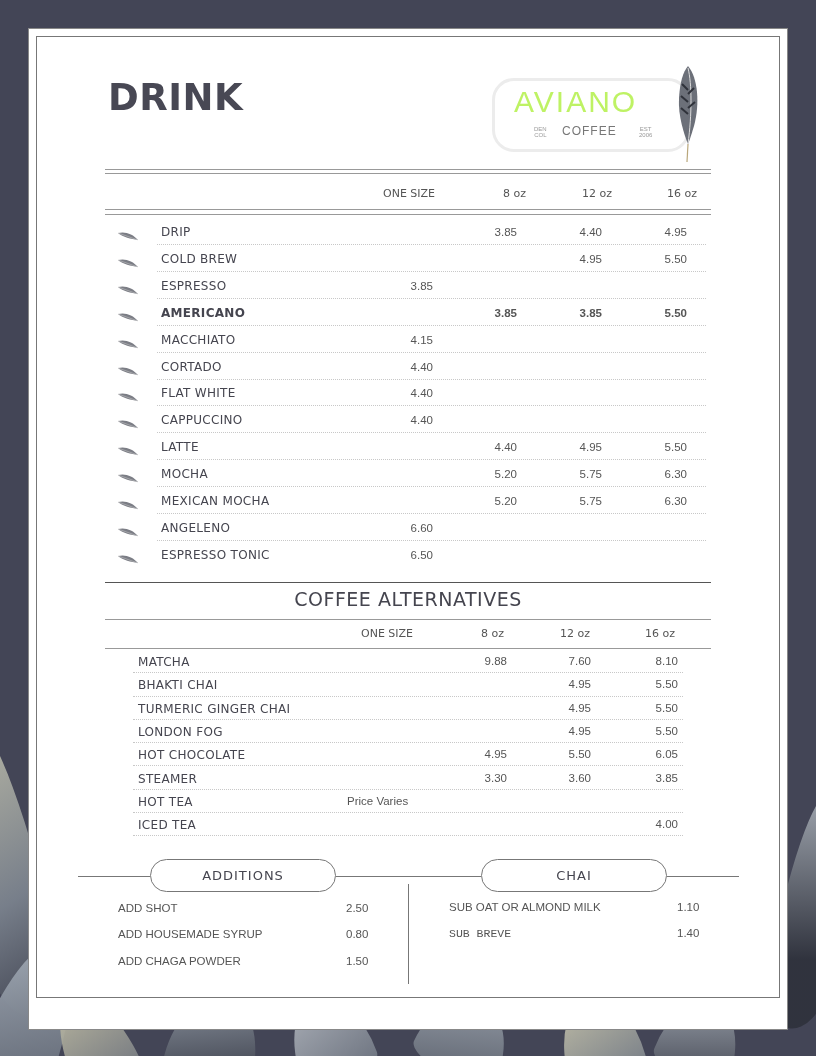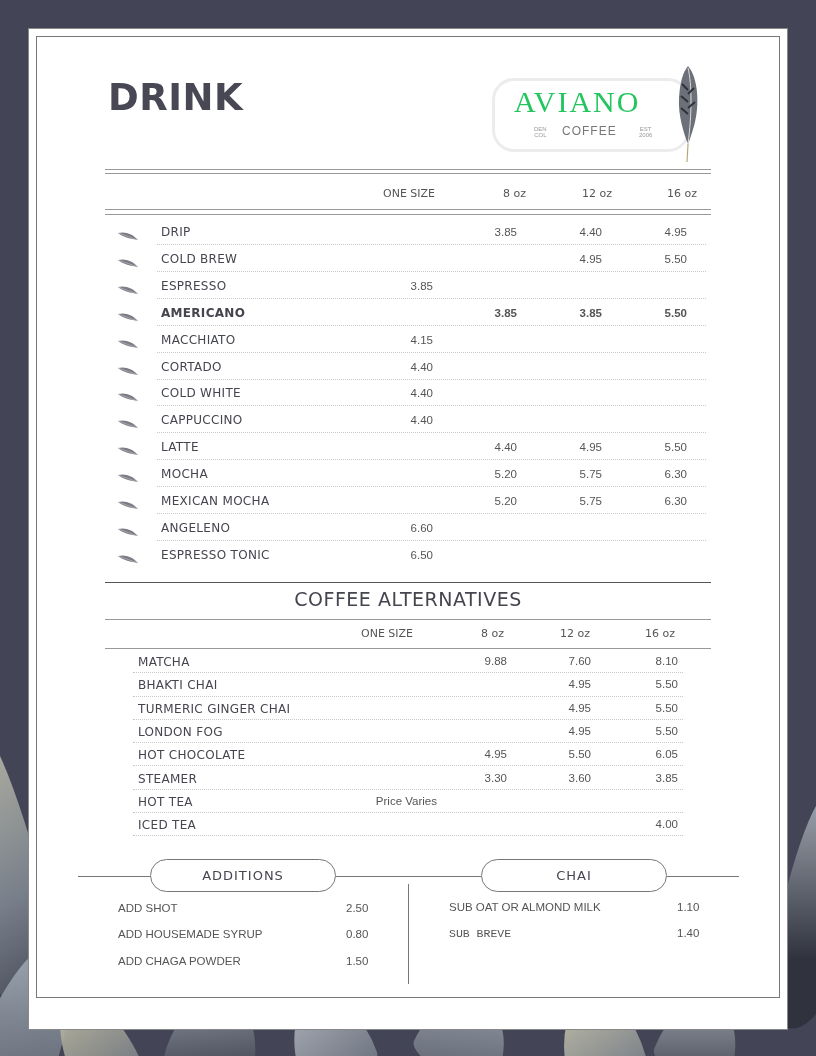--- a/index.html
+++ b/index.html
@@ -26,21 +26,21 @@
     left: 108px; top: 80px; font-family: "DejaVu Sans", sans-serif;
     font-weight: bold; font-size: 37px; line-height: 36px; color: #484854; letter-spacing: 0.5px;
   }
   .logo { left: 490px; top: 70px; width: 210px; height: 90px; }
   .logo-box {
     position: absolute; left: 2px; top: 8px; width: 198px; height: 74px;
     border: 3px solid #ececec; border-radius: 22px;
   }
   .logo-name {
     position: absolute; left: 24px; top: 15px; font-size: 30px; letter-spacing: 2px;
-    color: #22c55e; font-family: Liberation Serif, serif;
+    color: #bef264; font-family: Liberation Sans, sans-serif;
   }
   .logo-sub {
     position: absolute; left: 72px; top: 54px; font-size: 12px; letter-spacing: 1px; color: #777;
     font-family: "Liberation Sans", sans-serif;
   }
   .logo-tiny { position: absolute; font-size: 6px; line-height: 6px; color: #999; text-align: center; font-family: "Liberation Sans", sans-serif; }
   .logo-feather { position: absolute; left: 184px; top: -6px; }
   .dbl { position: absolute; left: 105px; width: 606px; border-top: 1px solid #999; }
   .hdr { font-size: 11px; color: #555; font-family: "DejaVu Sans", sans-serif; }
   .row { position: absolute; left: 105px; width: 606px; height: 27px; }
@@ -183,21 +183,21 @@
       <span class="price" style="left:372px"></span>
       <span class="price" style="left:457px"></span>
       <span class="price" style="left:542px"></span>
       <span class="rule"></span>
     </div>
     <div class="row" style="top: 379.4px;">
       <span class="feather"><svg width="22" height="10" viewBox="0 0 22 10">
           <path d="M1 2 C8 0 16 3 21 9 C14 8 6 6 1 2 Z" fill="#7b7d85"></path>
           <path d="M1 2 L21 9" stroke="#ccc" stroke-width=".5"></path>
         </svg></span>
-      <span class="name">COLD WHITE</span>
+      <span class="name">FLAT WHITE</span>
       <span class="price" style="left:288px">4.40</span>
       <span class="price" style="left:372px"></span>
       <span class="price" style="left:457px"></span>
       <span class="price" style="left:542px"></span>
       <span class="rule"></span>
     </div>
     <div class="row" style="top: 406.3px;">
       <span class="feather"><svg width="22" height="10" viewBox="0 0 22 10">
           <path d="M1 2 C8 0 16 3 21 9 C14 8 6 6 1 2 Z" fill="#7b7d85"></path>
           <path d="M1 2 L21 9" stroke="#ccc" stroke-width=".5"></path>
@@ -323,21 +323,21 @@
     <div class="row2" style="top: 766.5px;">
       <span class="name">STEAMER</span>
       <span class="price" style="left:214px;text-align:left;width:90px;"></span>
       <span class="price" style="left:334px">3.30</span>
       <span class="price" style="left:418px">3.60</span>
       <span class="price" style="left:505px">3.85</span>
       <span class="rule"></span>
     </div>
     <div class="row2" style="top: 789.8px;">
       <span class="name">HOT TEA</span>
-      <span class="price" style="left:214px;text-align:right;width:90px;">Price Varies</span>
+      <span class="price" style="left:214px;text-align:left;width:90px;">Price Varies</span>
       <span class="price" style="left:334px"></span>
       <span class="price" style="left:418px"></span>
       <span class="price" style="left:505px"></span>
       <span class="rule"></span>
     </div>
     <div class="row2" style="top: 813.1px;">
       <span class="name">ICED TEA</span>
       <span class="price" style="left:214px;text-align:left;width:90px;"></span>
       <span class="price" style="left:334px"></span>
       <span class="price" style="left:418px"></span>

